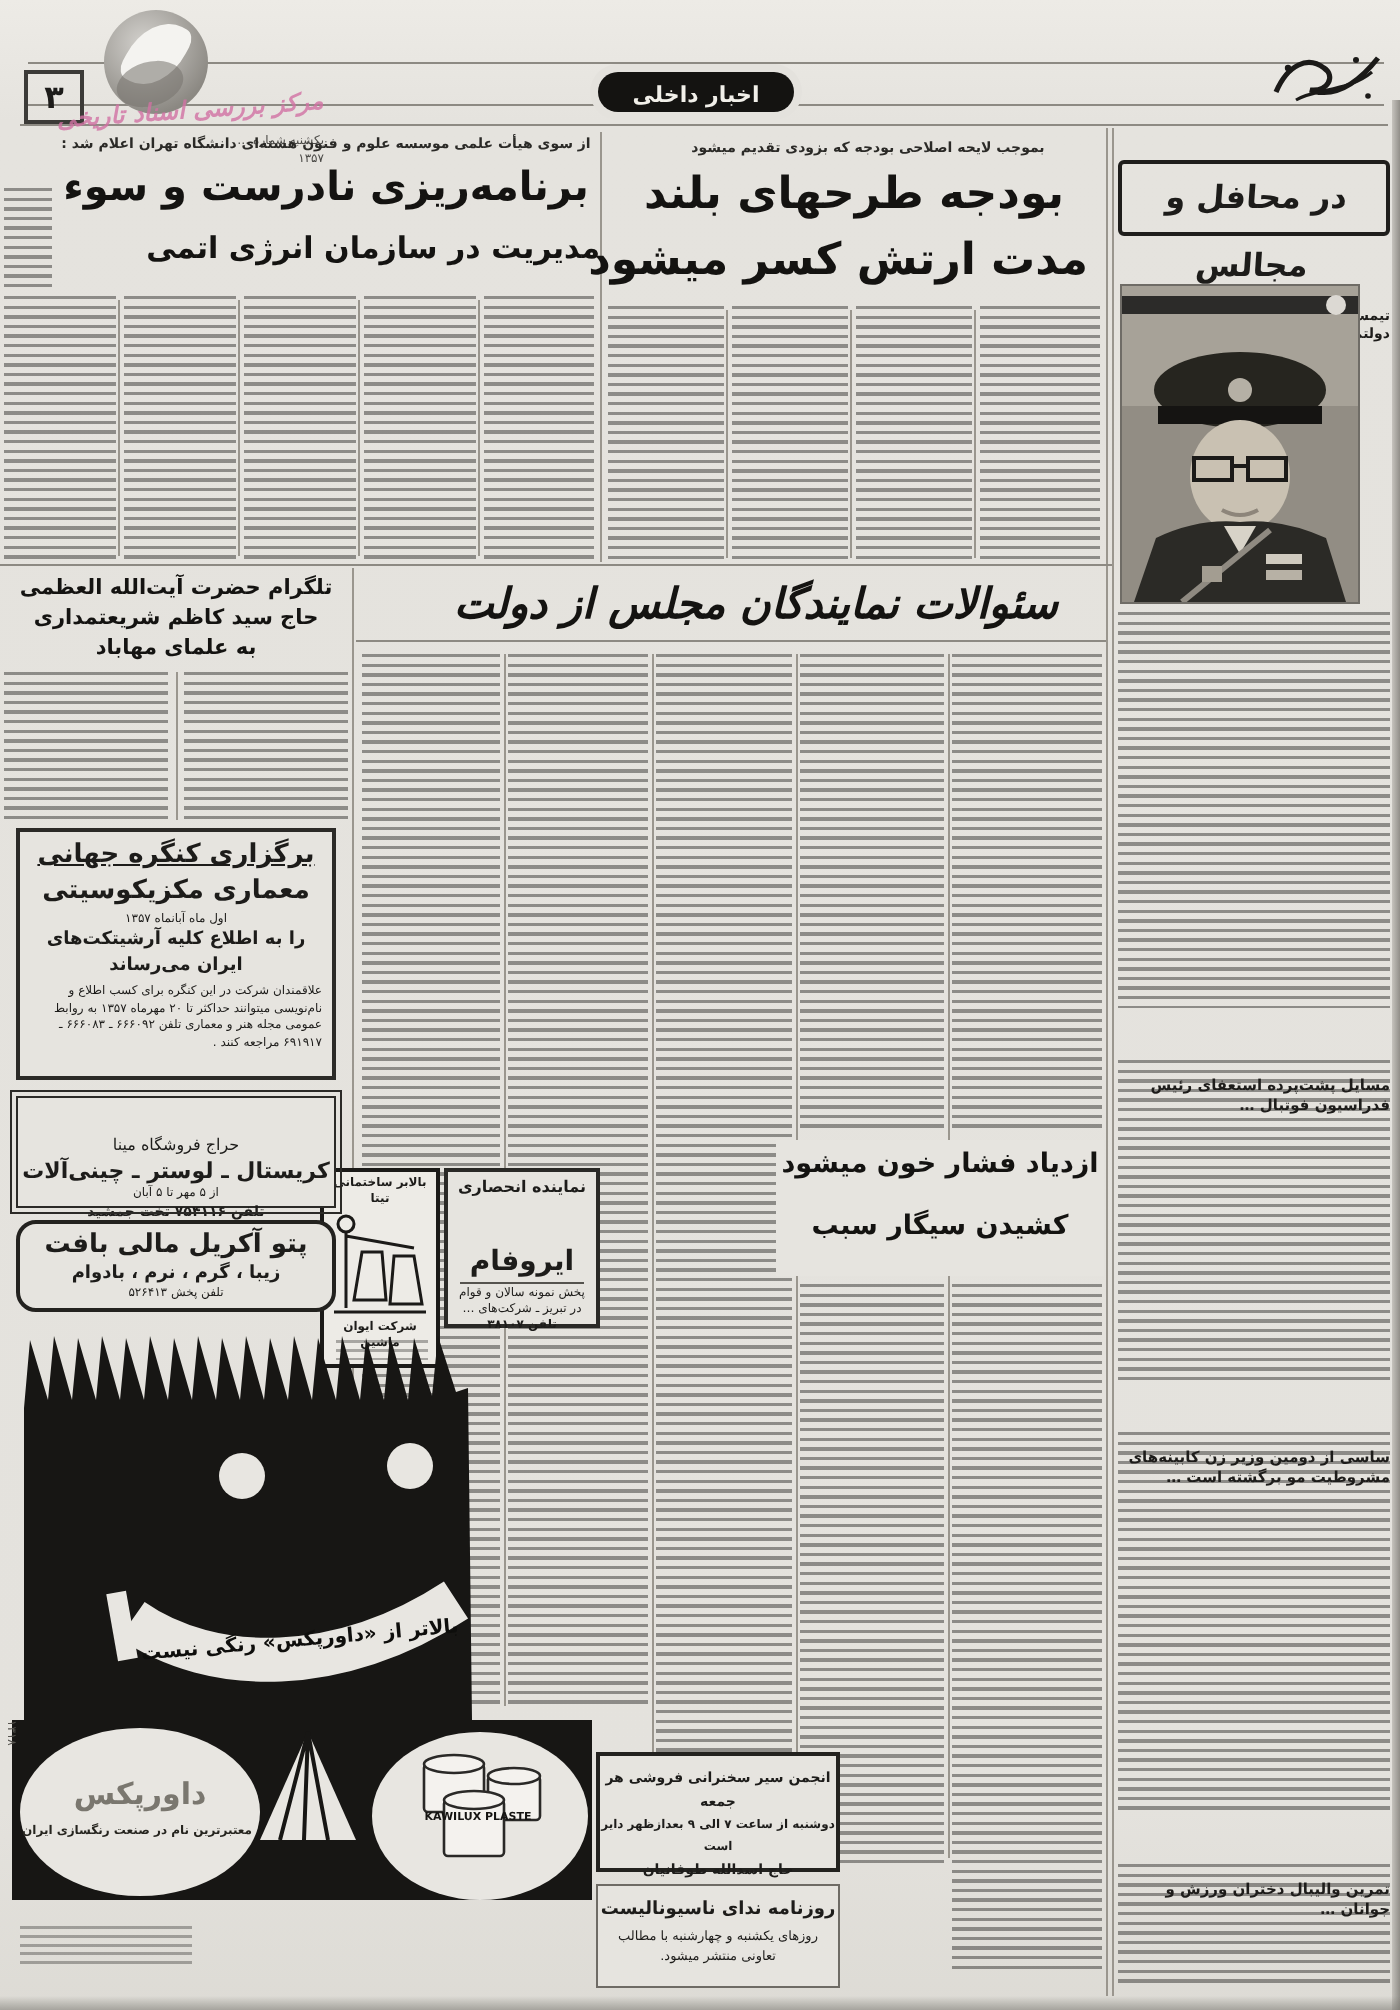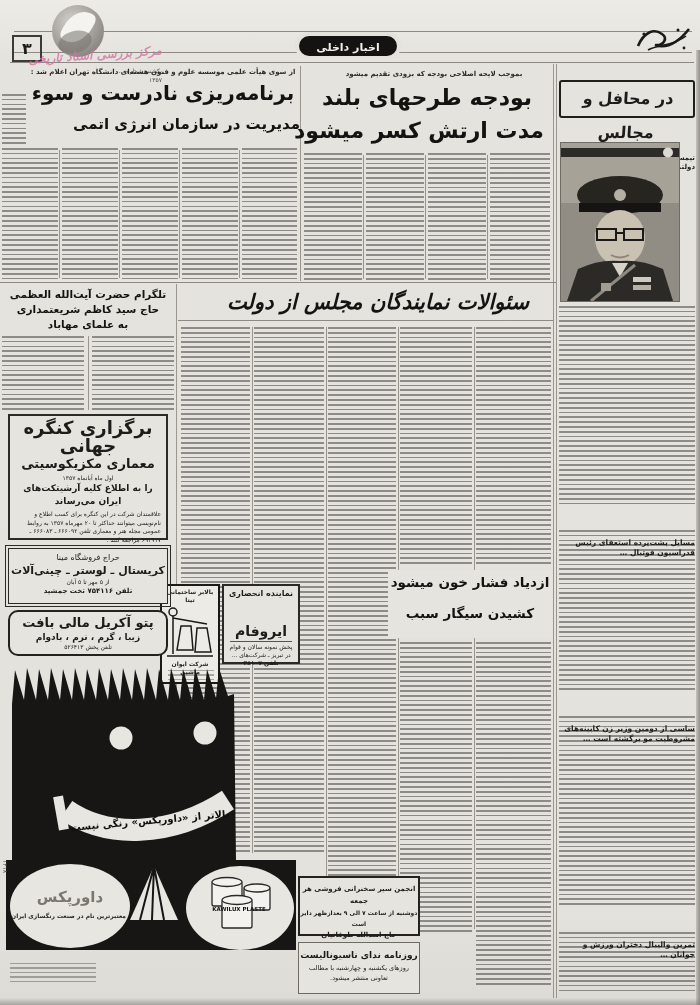--- a/index.html
+++ b/index.html
@@ -193,30 +193,30 @@
   <div class="abs hl" style="left:2px;top:287px;width:172px;">
     <div style="font-size:10.5px;line-height:15px;">تلگرام حضرت آیت‌الله العظمی</div>
     <div style="font-size:10.5px;line-height:15px;">حاج سید کاظم شریعتمداری</div>
     <div style="font-size:10.5px;line-height:15px;">به علمای مهاباد</div>
   </div>
   <div class="sim" style="left:2px;top:336px;width:82px;height:74px;"></div>
   <div class="sim" style="left:92px;top:336px;width:82px;height:74px;"></div>
   <div class="vr" style="left:88px;top:336px;height:74px;"></div>
 
   <div class="abs panel ctr" style="left:8px;top:414px;width:160px;height:126px;border:2px solid #2b2a27;box-sizing:border-box;padding:3px 5px;">
-    <div style="font-size:18px;font-weight:bold;line-height:18px;">برگزاری کنگره جهانی</div>
+    <div style="font-size:13px;font-weight:bold;line-height:18px;text-decoration:underline;">برگزاری کنگره جهانی</div>
     <div style="font-size:13px;font-weight:bold;line-height:18px;">معماری مکزیکوسیتی</div>
     <div style="font-size:6px;line-height:9px;">اول ماه آبانماه ۱۳۵۷</div>
     <div style="font-size:9px;font-weight:bold;line-height:13px;">را به اطلاع کلیه آرشیتکت‌های</div>
     <div style="font-size:9px;font-weight:bold;line-height:13px;">ایران می‌رساند</div>
     <div class="rt" style="font-size:6px;line-height:8.5px;margin-top:2px;">علاقمندان شرکت در این کنگره برای کسب اطلاع و نام‌نویسی میتوانند حداکثر تا ۲۰ مهرماه ۱۳۵۷ به روابط عمومی مجله هنر و معماری تلفن ۶۶۶۰۹۲ ـ ۶۶۶۰۸۳ ـ ۶۹۱۹۱۷ مراجعه کنند .</div>
   </div>
 
   <div class="abs ctr" style="left:8px;top:548px;width:160px;height:56px;border:1px solid #2b2a27;outline:1px solid #2b2a27;outline-offset:2px;background:#e6e4df;box-sizing:border-box;">
-    <div style="font-size:8px;line-height:12px;margin-top:3px;">حراج فروشگاه مینا</div>
+    <div style="font-size:8px;line-height:12px;margin-top:18px;">حراج فروشگاه مینا</div>
     <div style="font-size:11px;font-weight:bold;line-height:14px;">کریستال ـ لوستر ـ چینی‌آلات</div>
     <div style="font-size:6px;line-height:8px;">از ۵ مهر تا ۵ آبان</div>
     <div style="font-size:7px;font-weight:bold;line-height:10px;">تلفن ۷۵۴۱۱۶ تخت جمشید</div>
   </div>
 
   <div class="abs ctr" style="left:8px;top:610px;width:160px;height:46px;border:2px solid #23221f;border-radius:10px;background:#e6e4df;box-sizing:border-box;">
     <div style="font-size:13px;font-weight:bold;line-height:17px;margin-top:2px;">پتو آکریل مالی بافت</div>
     <div style="font-size:9px;font-weight:bold;line-height:12px;">زیبا ، گرم ، نرم ، بادوام</div>
     <div style="font-size:6px;line-height:8px;">تلفن پخش ۵۲۶۴۱۳</div>
   </div>

